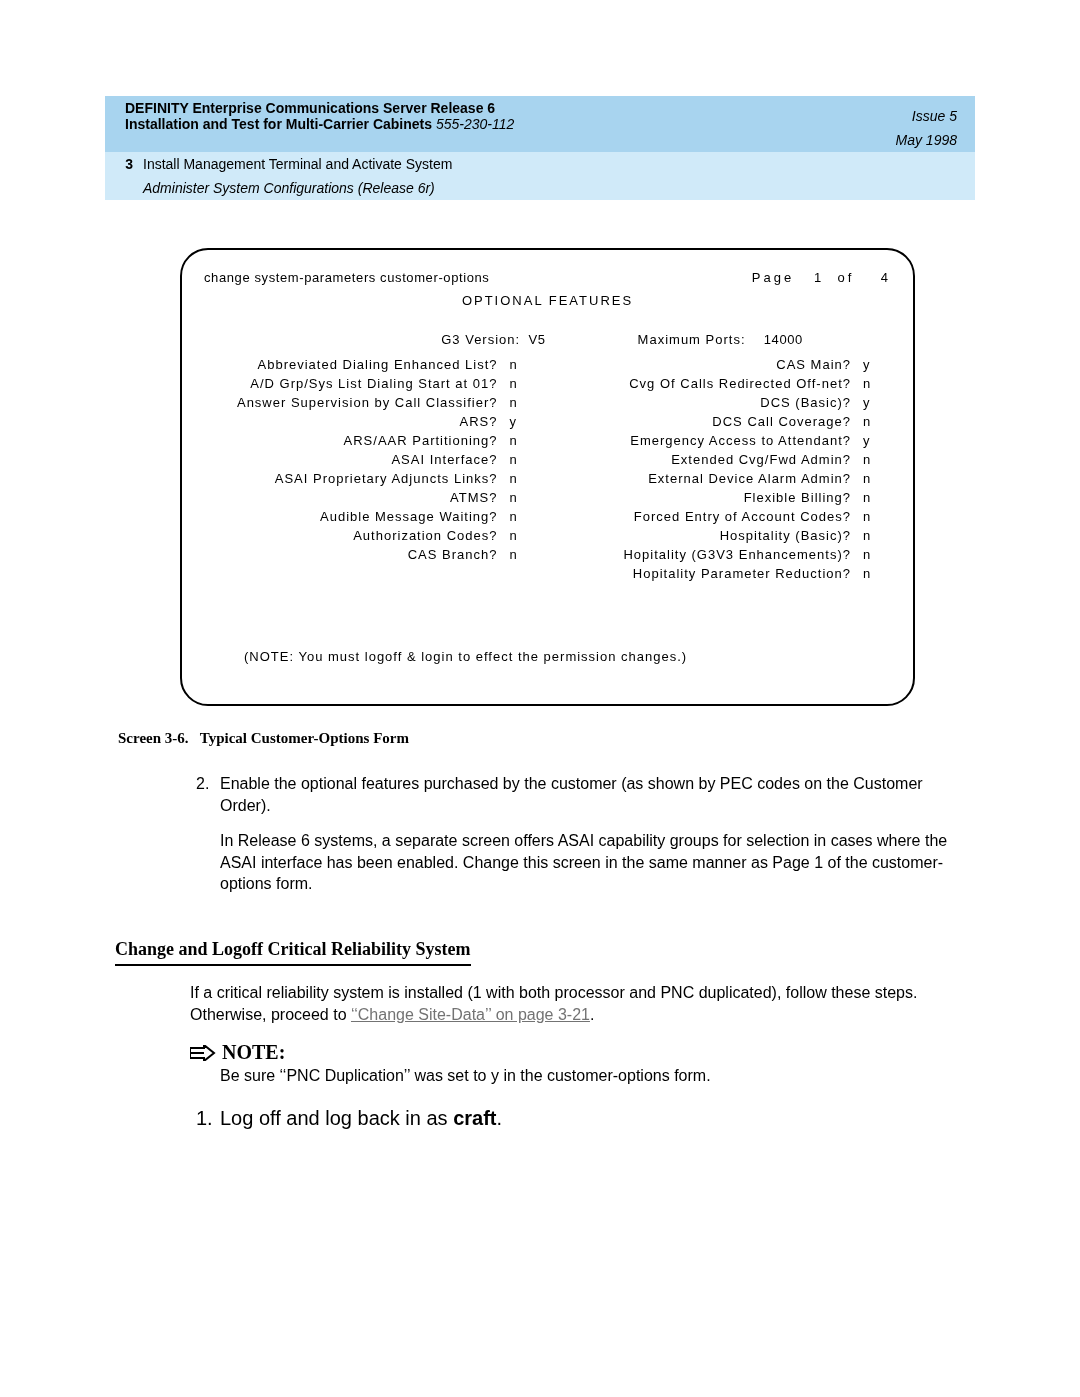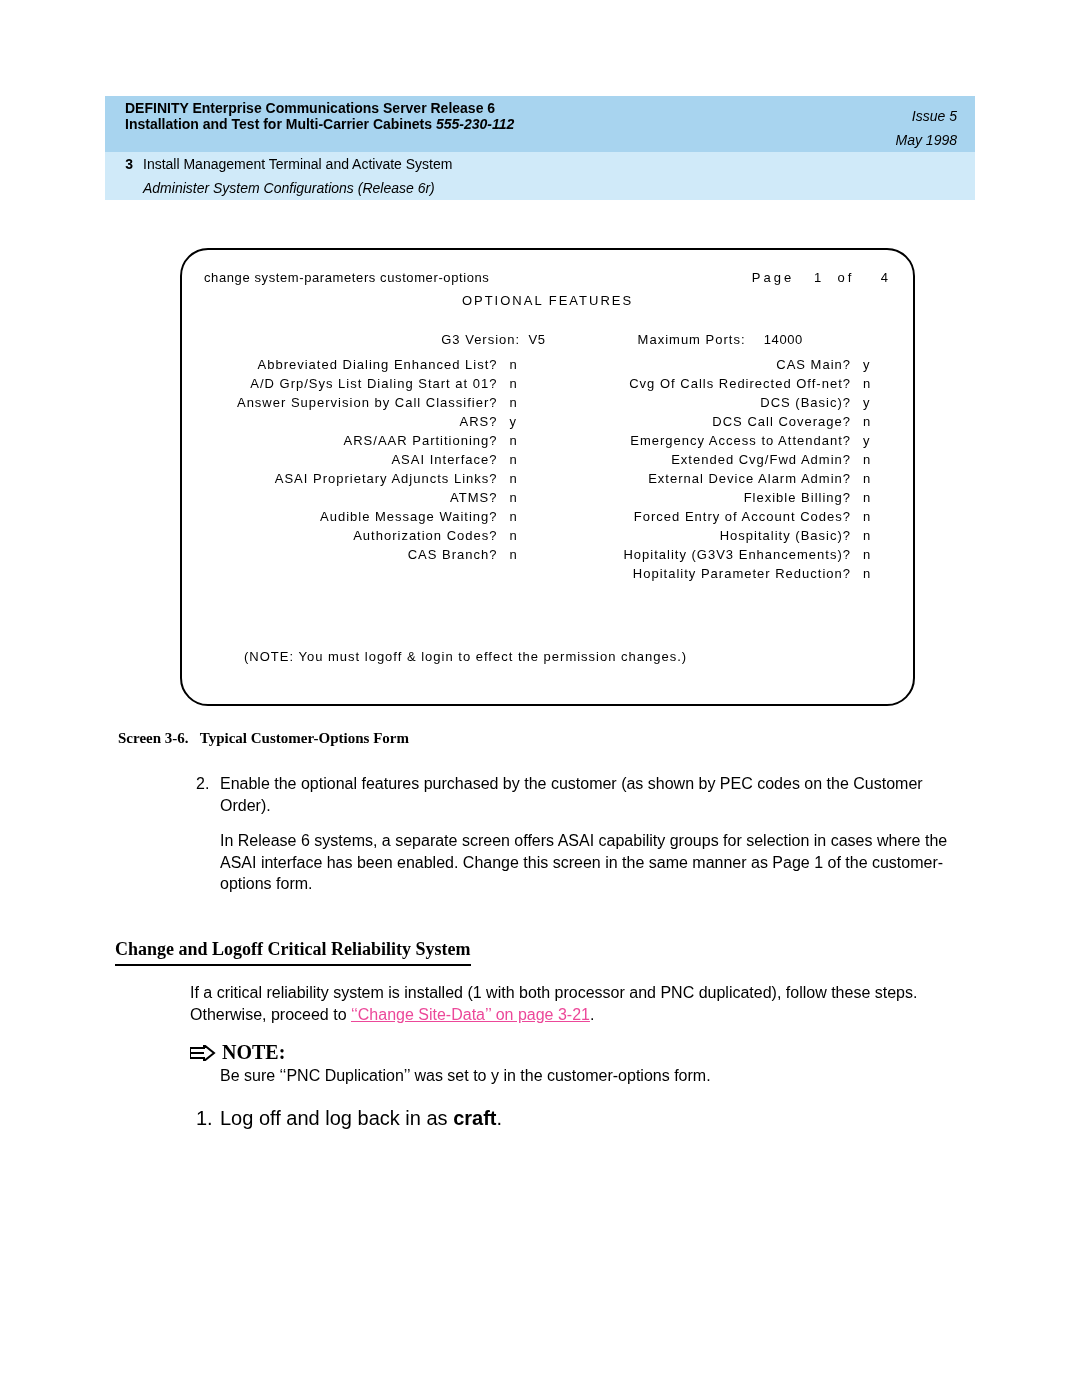--- a/index.html
+++ b/index.html
@@ -25,21 +25,21 @@
     justify-content: space-between;
     font-size: 14px;
   }
   .hdr-band2 {
     background: #d0eaf9;
     margin: 0 105px 0 105px;
     padding: 4px 18px 4px 8px;
     display: flex;
     font-size: 14px;
   }
-  .bolditalic { font-weight: bold; font-style: italic; }
+  .bolditalic { font-weight: normal; font-style: italic; }
   .bold { font-weight: bold; }
   .italic { font-style: italic; margin-top: 8px; }
   .hdr-col-left { flex: 1; }
   .hdr-col-right { text-align: right; }
 
   .term-box {
     border: 2px solid #000;
     border-radius: 28px;
     margin: 48px 165px 0 180px;
     padding: 20px 22px 22px 22px;
@@ -91,21 +91,21 @@
   }
   .h2sec {
     display: inline-block;
     margin: 44px 0 0 115px;
     font-family: Georgia, 'Times New Roman', serif;
     font-weight: bold;
     font-size: 18px;
     border-bottom: 2px solid #000;
     padding-bottom: 4px;
   }
-  .link { color: #ec4899; text-decoration: underline; }
+  .link { color: #737373; text-decoration: underline; }
   .note-row {
     display: flex;
     align-items: baseline;
     margin: 14px 105px 0 190px;
     font-size: 16px;
   }
   .note-icon {
     font-size: 22px;
     font-weight: bold;
     margin-right: 6px;

